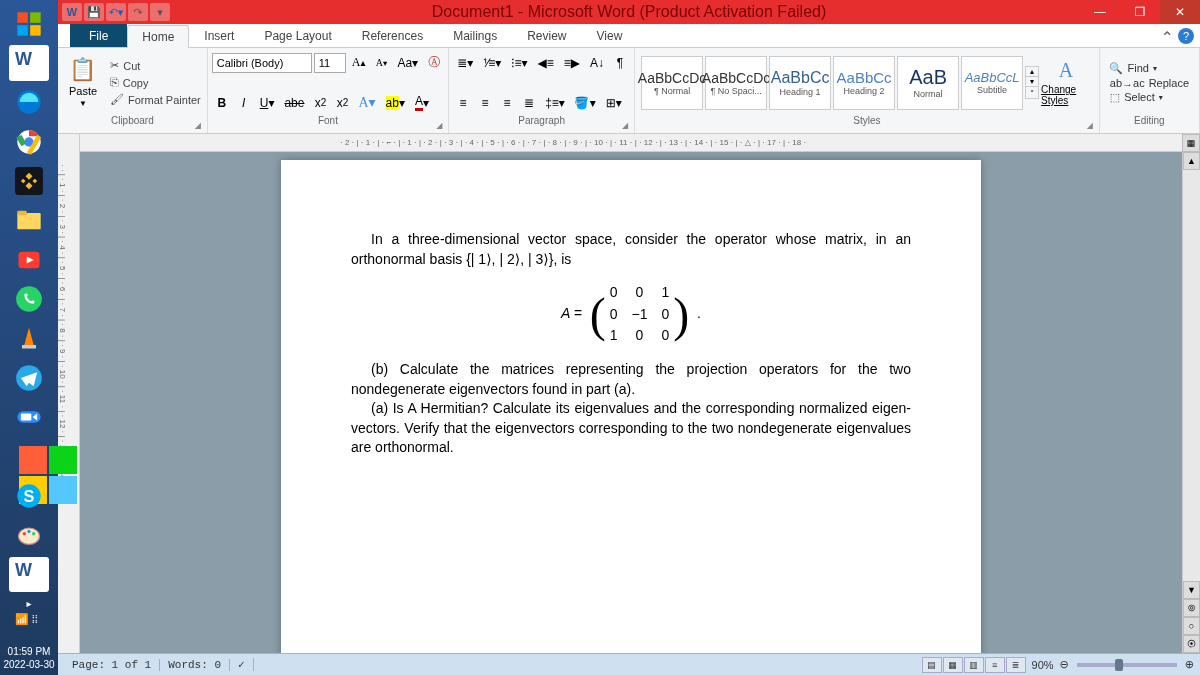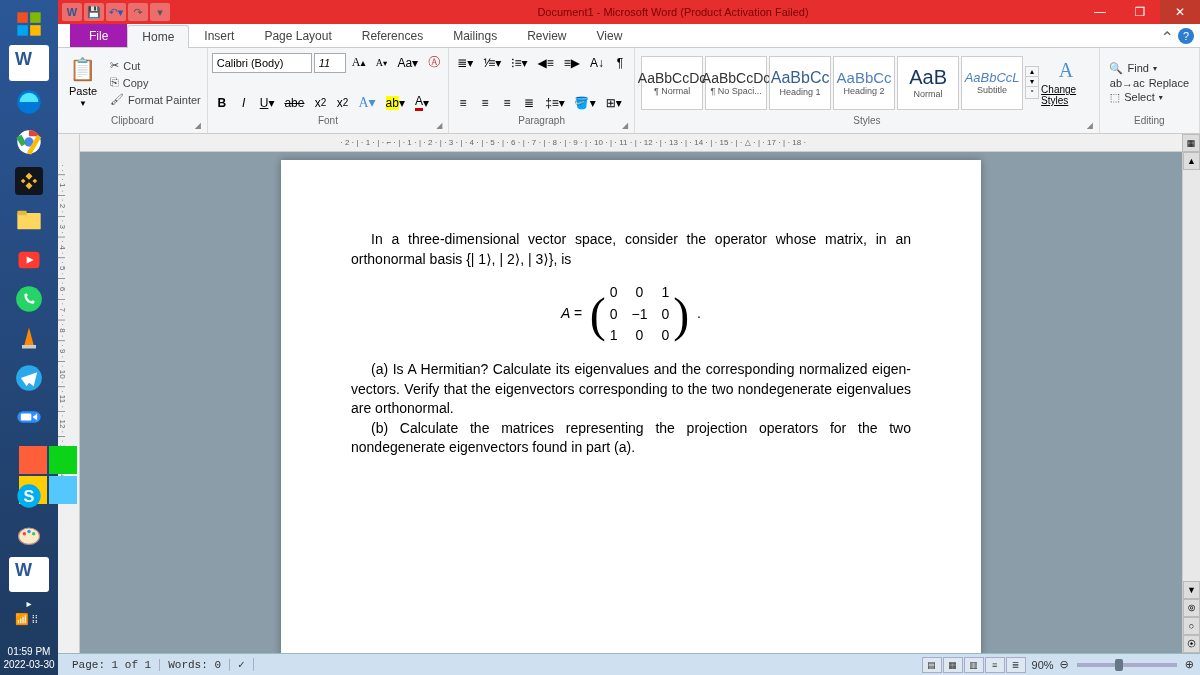--- a/index.html
+++ b/index.html
@@ -13,29 +13,29 @@
 .taskbar-time { color: #fff; font-size: 10px; text-align: center; line-height: 1.3; padding: 4px 0; }
 .taskbar-expand { color: #fff; font-size: 10px; padding: 4px; cursor: pointer; }
 
 
 .app { position: absolute; left: 58px; top: 0; right: 0; bottom: 0; display: flex; flex-direction: column; }
 
 
 .titlebar { height: 24px; background: #e62e2e; display: flex; align-items: center; color: #800000; font-size: 12px; position: relative; }
 .titlebar-qat { display: flex; align-items: center; padding-left: 4px; gap: 2px; }
 .qat-btn { width: 20px; height: 18px; display: flex; align-items: center; justify-content: center; cursor: pointer; font-size: 11px; color: #555; background: rgba(255,255,255,0.3); border-radius: 2px; }
-.titlebar-title { position: absolute; left: 50%; transform: translateX(-50%); font-size: 11px; color: #7a0000; margin-left: 44px; }
+.titlebar-title { position: absolute; left: 50%; transform: translateX(-50%); font-size: 16px; color: #7a0000; }
 .titlebar-controls { position: absolute; right: 0; top: 0; display: flex; height: 100%; }
 .tc-btn { width: 40px; height: 100%; display: flex; align-items: center; justify-content: center; cursor: pointer; color: #fff; }
 .tc-btn.close { background: #c0392b; }
 
 
 .ribbon-tabs { height: 24px; background: #fff; display: flex; align-items: flex-end; border-bottom: 1px solid #ccc; padding-left: 12px; position: relative; }
 .ribbon-tab { padding: 4px 14px; font-size: 12px; color: #444; cursor: pointer; border: 1px solid transparent; border-bottom: none; }
-.ribbon-tab.file { background: #a21caf; color: #fff; padding: 4px 18px; }
+.ribbon-tab.file { background: #0c4a6e; color: #fff; padding: 4px 18px; }
 .ribbon-tab.active { background: #f5f6f7; border-color: #ccc; border-top-left-radius: 3px; border-top-right-radius: 3px; position: relative; top: 1px; }
 .ribbon-help { position: absolute; right: 6px; top: 4px; display: flex; gap: 4px; }
 .help-btn { width: 16px; height: 16px; border-radius: 50%; background: #2b7cd3; color: #fff; font-size: 11px; display: flex; align-items: center; justify-content: center; cursor: pointer; }
 
 
 .ribbon { height: 86px; background: #f5f6f7; border-bottom: 1px solid #ccc; display: flex; }
 .ribbon-group { border-right: 1px solid #ddd; display: flex; flex-direction: column; padding: 2px 4px; position: relative; }
 .group-body { flex: 1; display: flex; align-items: center; }
 .group-label { height: 16px; text-align: center; font-size: 10px; color: #666; position: relative; }
 .group-launcher { position: absolute; right: 2px; bottom: 2px; width: 10px; height: 10px; font-size: 8px; color: #888; cursor: pointer; }
@@ -43,21 +43,21 @@
 
 .paste-btn { width: 42px; height: 62px; display: flex; flex-direction: column; align-items: center; justify-content: center; cursor: pointer; font-size: 11px; gap: 2px; }
 .clipboard-side { display: flex; flex-direction: column; gap: 2px; font-size: 11px; color: #444; padding-left: 4px; }
 .cs-item { display: flex; align-items: center; gap: 4px; cursor: pointer; padding: 1px 2px; }
 
 
 .font-row { display: flex; gap: 2px; align-items: center; }
 .font-col { display: flex; flex-direction: column; gap: 20px; justify-content: flex-end; }
 .font-select { height: 20px; border: 1px solid #aaa; background: #fff; font-size: 11px; padding: 0 4px; }
 .fn-name { width: 100px; }
-.fn-size { width: 32px; font-style: italic; }
+.fn-size { width: 32px; }
 .fbtn { min-width: 20px; height: 20px; border: 1px solid transparent; background: transparent; display: inline-flex; align-items: center; justify-content: center; font-size: 12px; cursor: pointer; padding: 0 3px; }
 
 
 .styles-gallery { display: flex; gap: 2px; align-items: center; height: 60px; padding: 2px; }
 .style-item { width: 62px; height: 54px; border: 1px solid #ccc; background: #fff; display: flex; flex-direction: column; align-items: center; justify-content: center; cursor: pointer; font-size: 9px; color: #555; }
 .style-preview { font-size: 14px; color: #333; }
 .style-item.h1 .style-preview { color: #365f91; font-size: 16px; }
 .style-item.h2 .style-preview { color: #4f81bd; font-size: 15px; }
 .style-item.title .style-preview { color: #17365d; font-size: 20px; }
 .style-item.subtitle .style-preview { color: #4f81bd; font-size: 13px; font-style: italic; }
@@ -416,22 +416,22 @@
                 <span>−1</span>
                 <span>0</span>
               <span>1</span>
                 <span>0</span>
                 <span>0</span>
             </span>
             <span class="matrix-paren">)</span>
           </span>
           <span>.</span>
         </div>
+        <p class="para-indent">(b) Calculate the matrices representing the projection operators for the two nondegenerate eigenvectors found in part (a).</p>
         <p class="para-indent">(a) Is A Hermitian?  Calculate its eigenvalues and the corresponding normalized eigen-vectors.  Verify that the eigenvectors corresponding to the two nondegenerate eigenvalues are orthonormal.</p>
-        <p class="para-indent">(b) Calculate the matrices representing the projection operators for the two nondegenerate eigenvectors found in part (a).</p>
       </div>
     </div>
     <div class="scrollbar-v">
       <div class="sb-btn">▲</div>
       <div style="position:absolute;bottom:54px;left:0;right:0;">
         <div class="sb-btn">▼</div>
       </div>
       <div style="position:absolute;bottom:0;left:0;right:0;">
         <div class="sb-btn">⦾</div>
         <div class="sb-btn">○</div>

